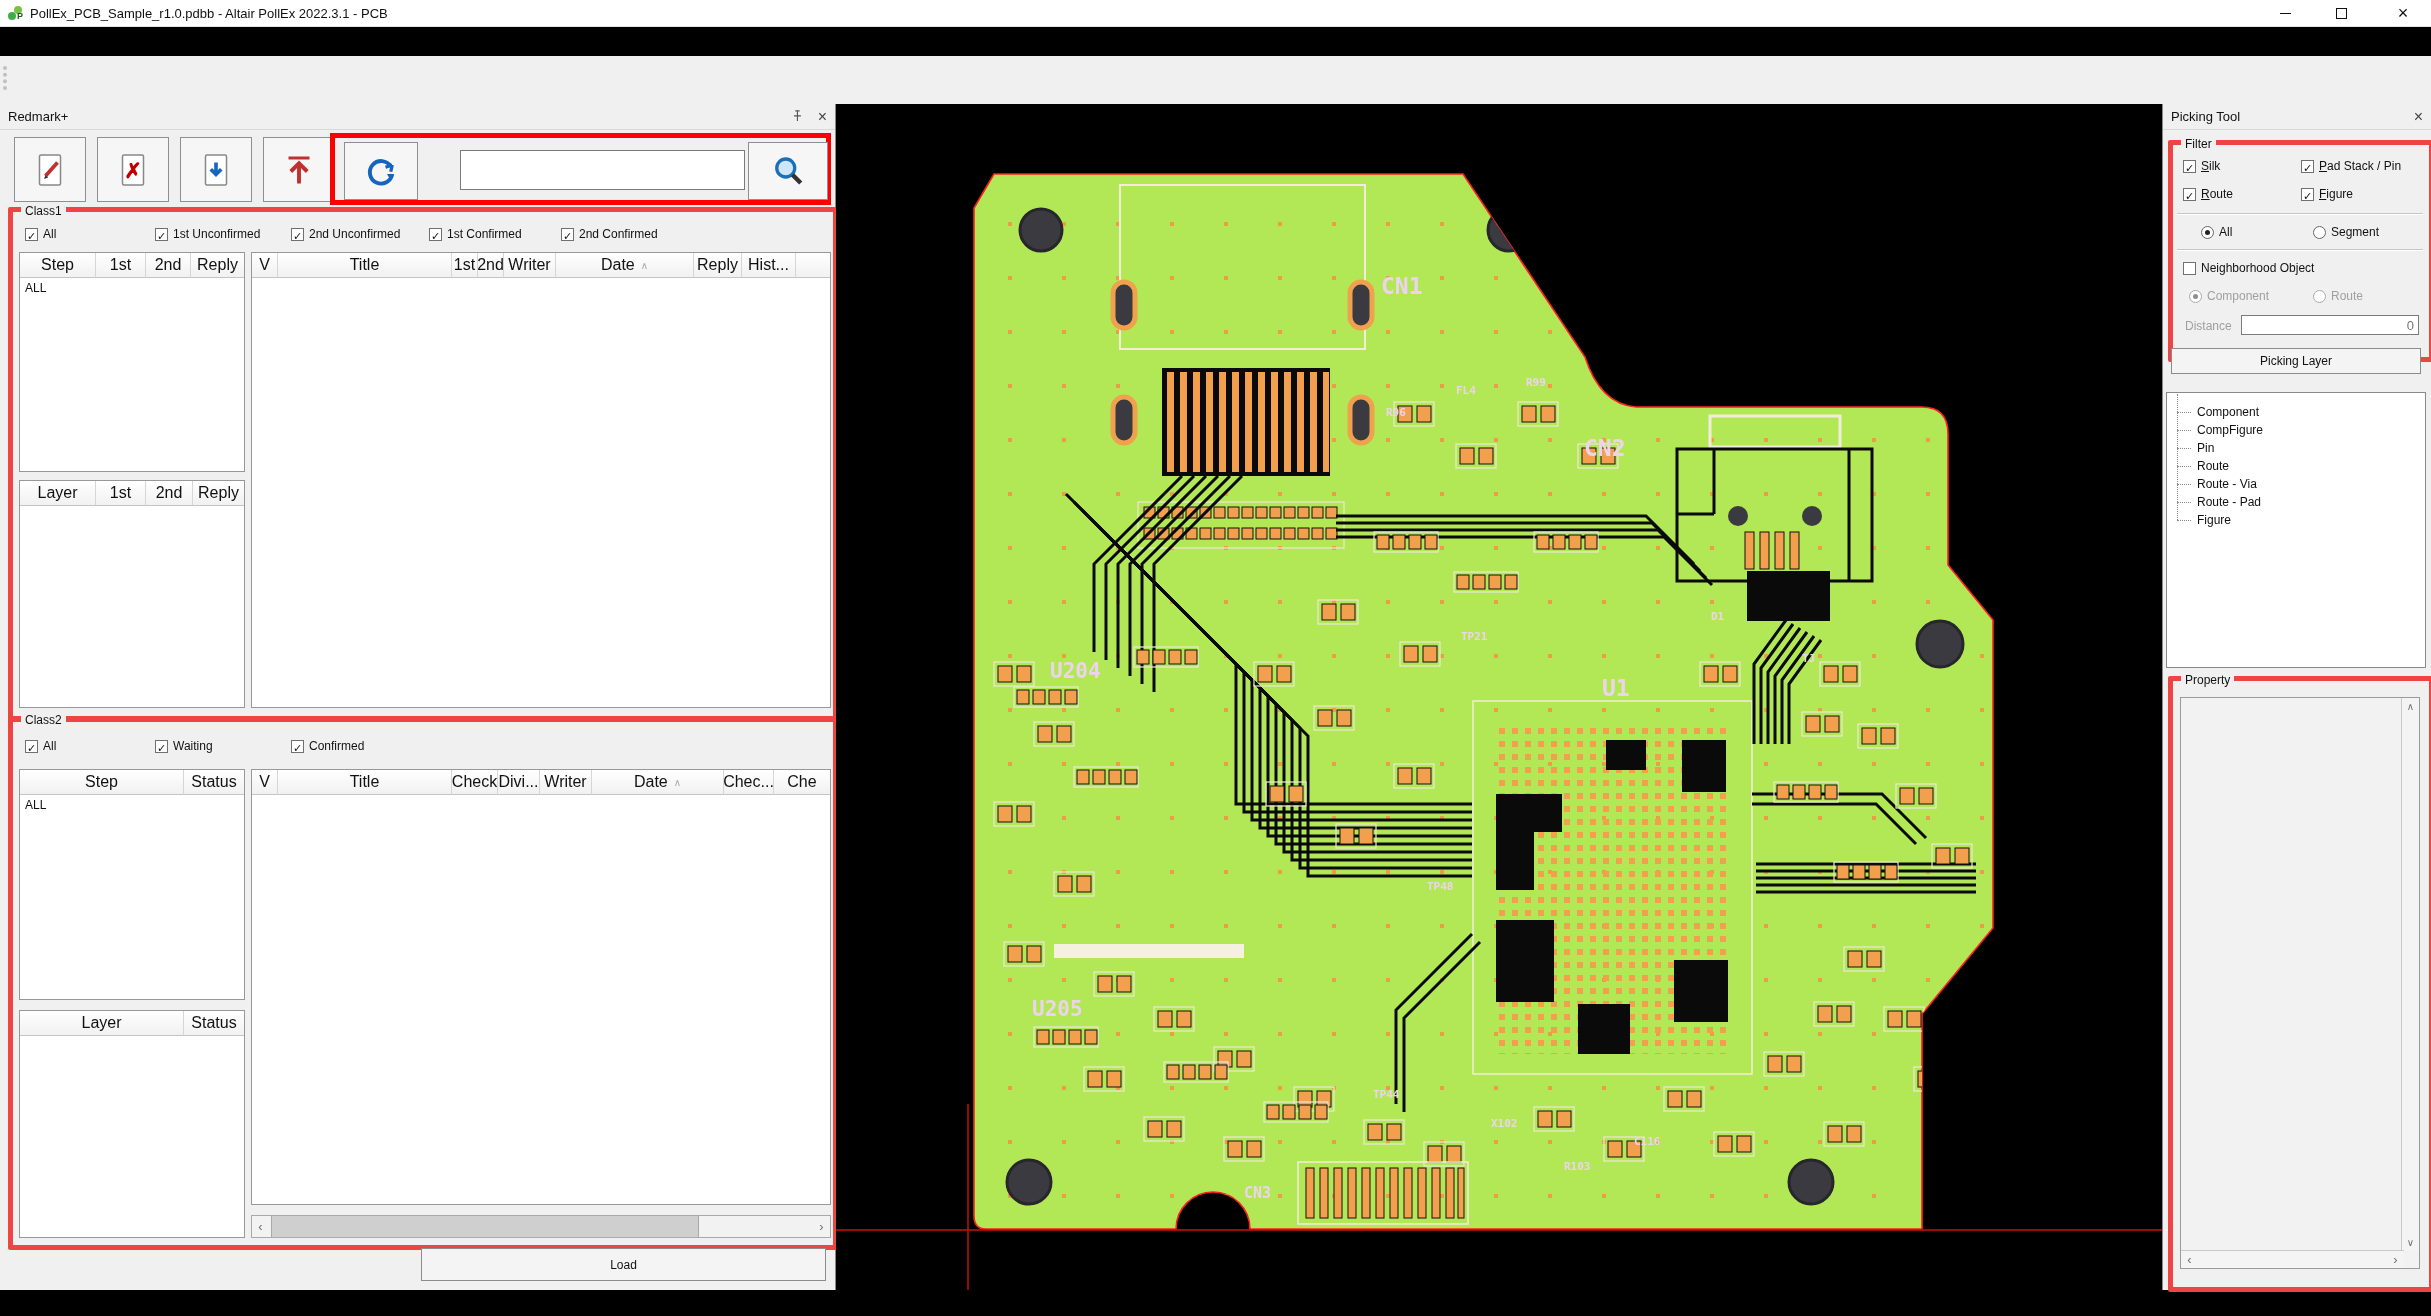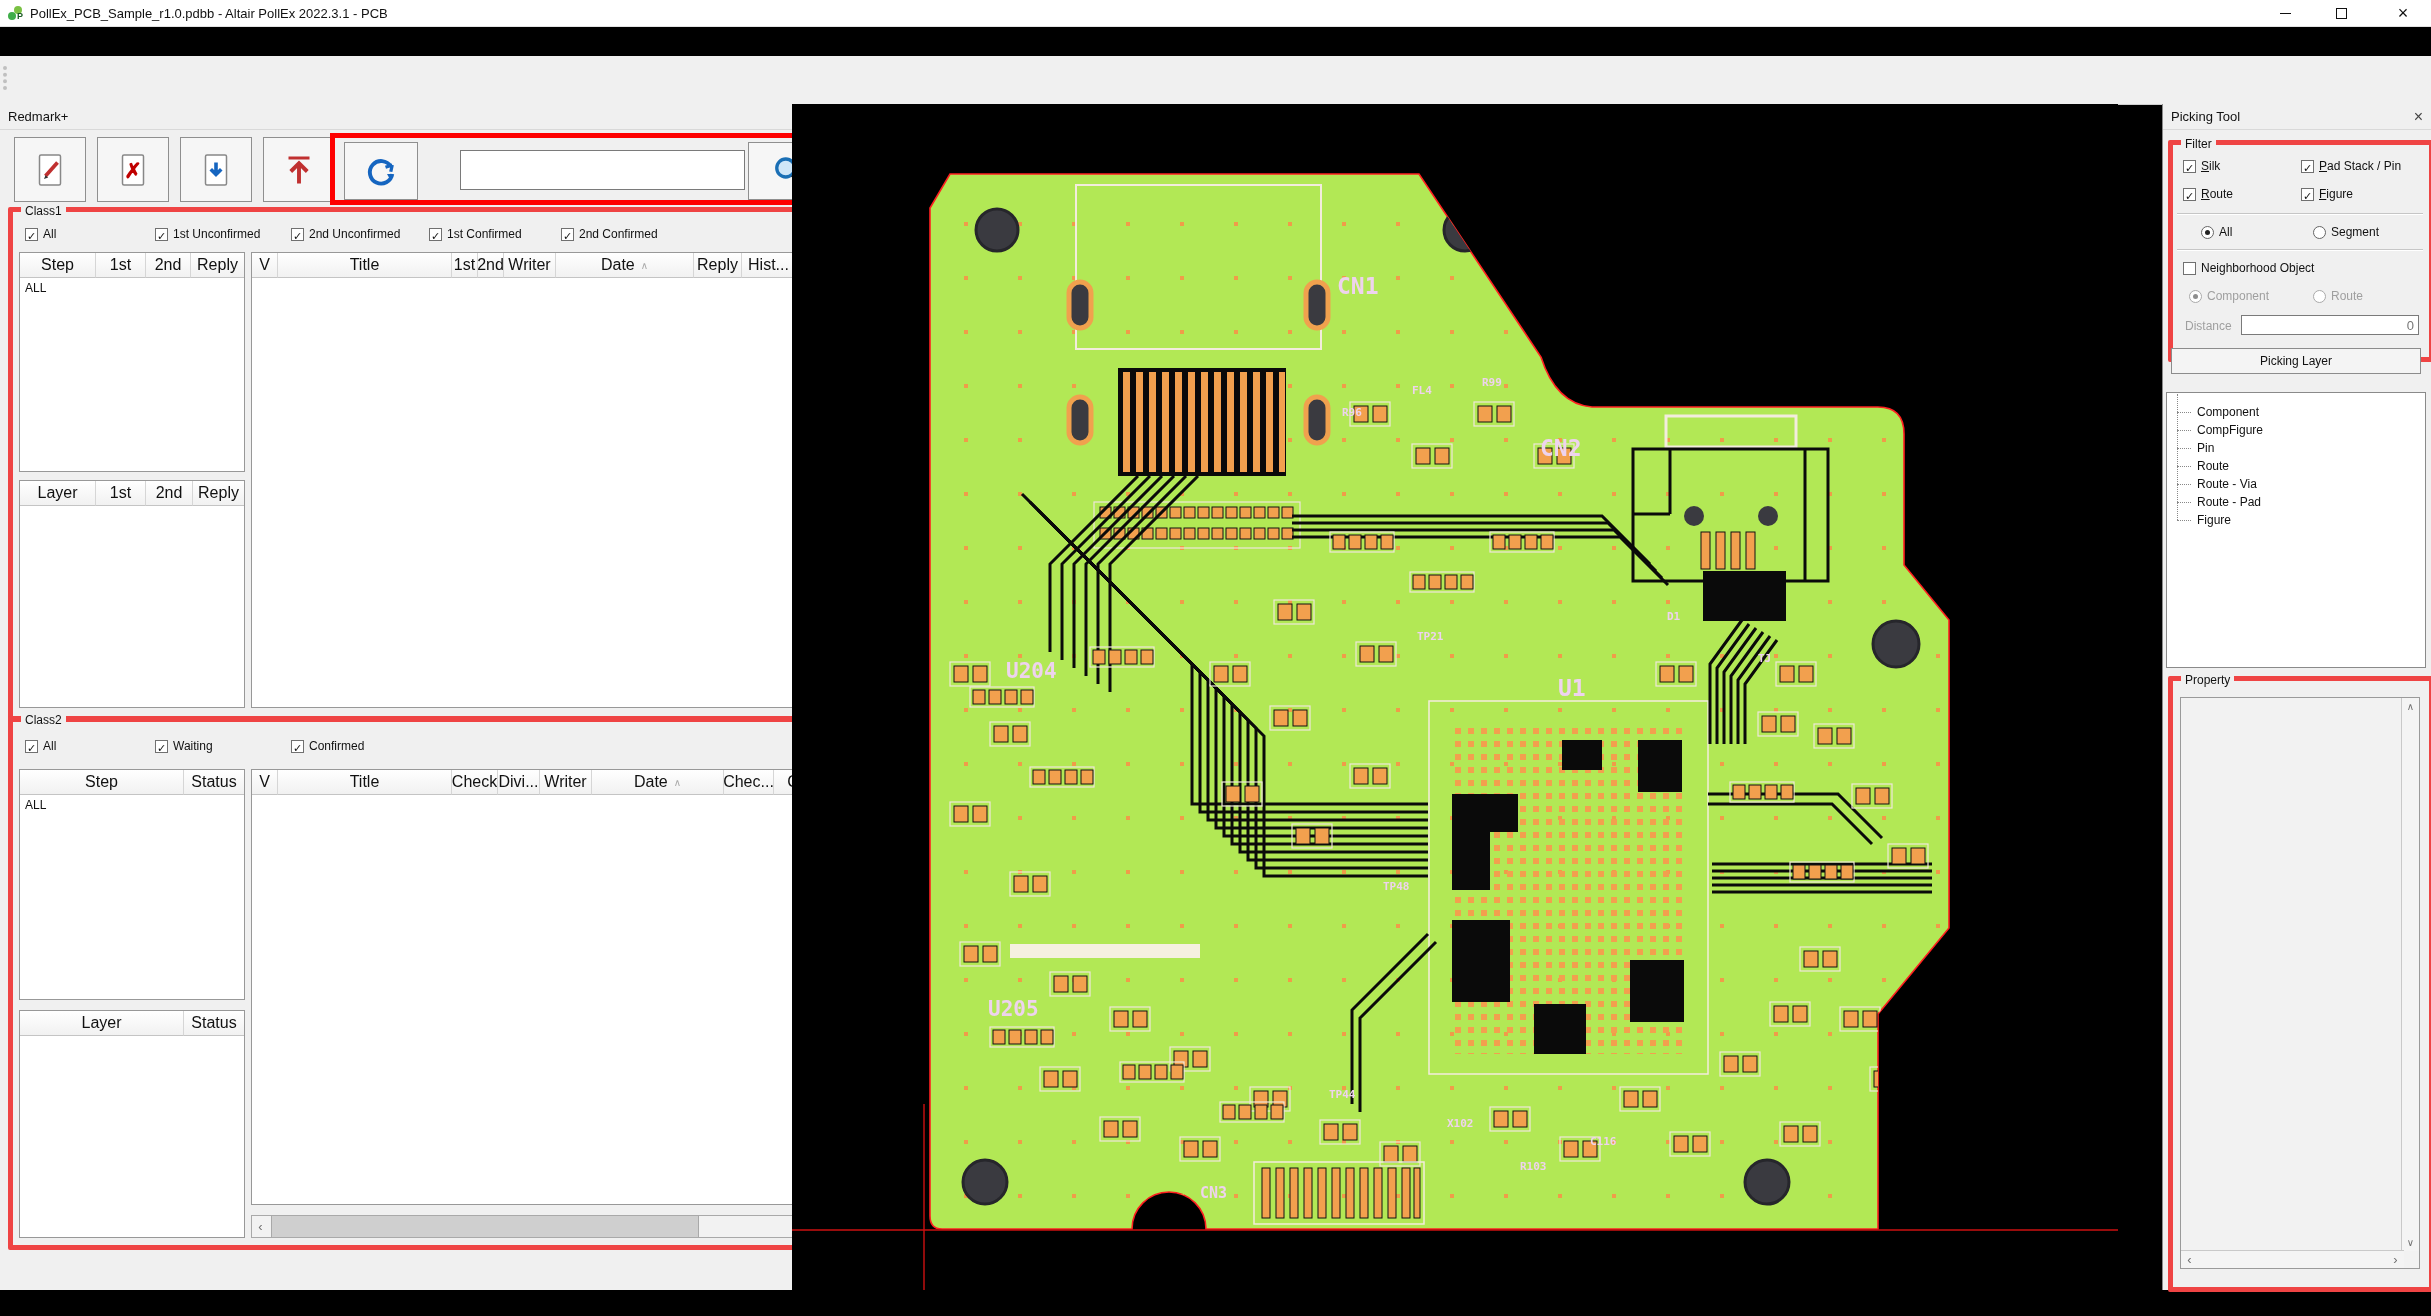--- a/index.html
+++ b/index.html
@@ -64,21 +64,21 @@
   .sthumb{height:100%;background:#cfcfcf;border-left:1px solid #a9a9a9;border-right:1px solid #a9a9a9;box-sizing:border-box;}
   .arr-l::before{content:"‹";} .arr-r::before{content:"›";}
   .arr-u::before{content:"∧";font-size:10px;} .arr-d::before{content:"∨";font-size:10px;}
   
   .tree{position:absolute;background:#fff;border:1px solid #8a8a8a;box-sizing:border-box;overflow:hidden;}
   .titem{position:relative;height:18px;line-height:18px;font-size:12px;padding-left:22px;margin-left:8px;white-space:nowrap;}
   .titem::before{content:"";position:absolute;left:2px;top:9px;width:14px;border-top:1px dotted #888;}
   .titem::after{content:"";position:absolute;left:2px;top:-9px;height:18px;border-left:1px dotted #888;}
   .titem:first-child::after{top:2px;height:7px;}
   
-  .pcbview{left:792px;top:104px;width:1326px;height:996px;background:#22c55e;}
+  .pcbview{left:836px;top:104px;width:1326px;height:996px;background:#22c55e;}
   .pcbview svg text{font-family:"DejaVu Sans Mono","Liberation Mono",monospace;font-weight:bold;}
   
   .statusbar{left:0;top:1290px;width:2431px;height:26px;background:#f0f0f0;border-top:1px solid #bdbdbd;box-sizing:border-box;}
   .sbox{position:absolute;top:3px;height:20px;border:1px solid #ababab;background:#f0f0f0;box-sizing:border-box;display:flex;align-items:center;padding:0 6px;font-size:12px;white-space:pre;}
 </style>
 </head>
 <body>
 
 <svg width="0" height="0" style="position:absolute">
 <defs>
@@ -588,20 +588,21 @@
         </div>
       </div>
 
       <div class="sbh" style="left:238px;top:494px;width:580px;height:23px">
         <span class="sbtn arr-l"></span>
         <span class="sthumb" style="width:428px;margin-left:2px"></span>
         <span class="sbtn arr-r" style="margin-left:auto"></span>
       </div>
     </div>
 
+    <div class="btn" style="left:421px;top:1144px;width:405px;height:33px">Load</div>
   </div>
 
   <div class="abs pcbview">
     <svg width="1326" height="1186" viewBox="0 0 1326 1186">
       <defs>
         <pattern id="dots" width="54" height="54" patternUnits="userSpaceOnUse">
             <rect x="10" y="10" width="4" height="4" fill="#ef9c49"></rect>
           </pattern>
         <pattern id="bga" width="13" height="13" patternUnits="userSpaceOnUse">
             <rect width="6" height="6" fill="#f2a04e"></rect>

